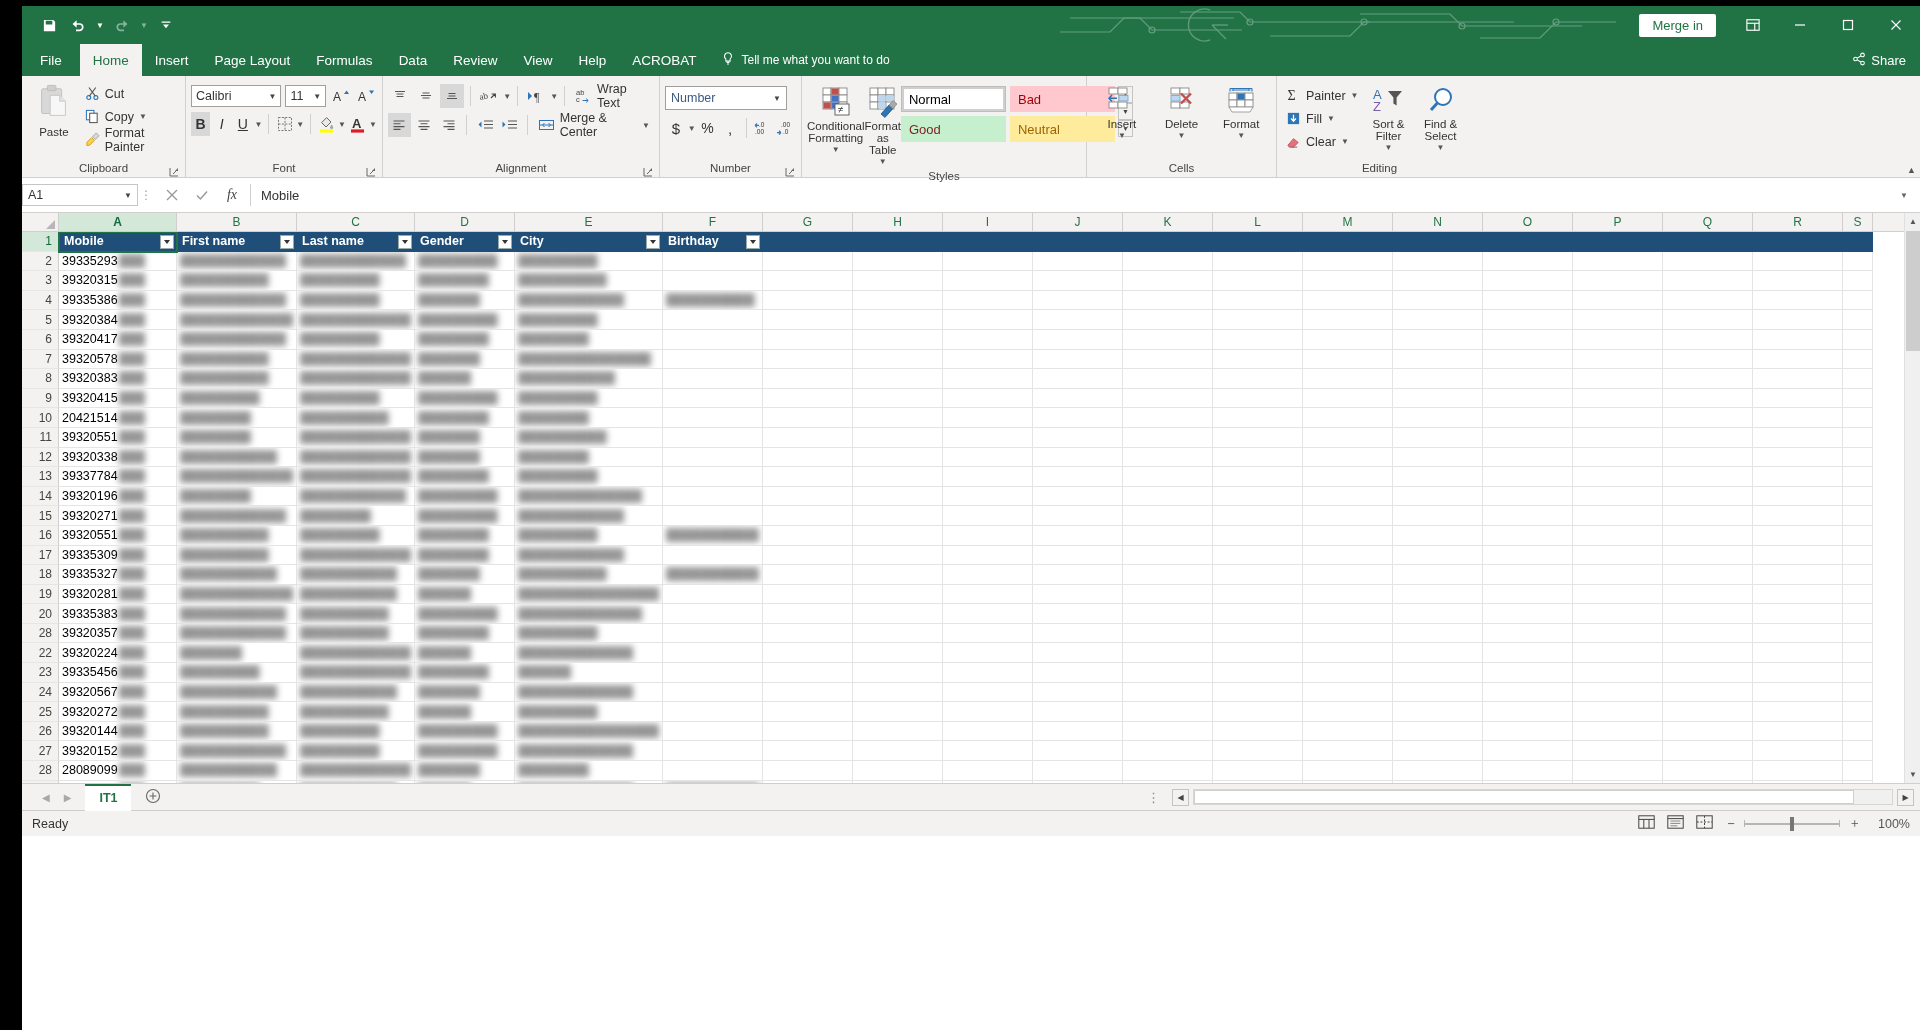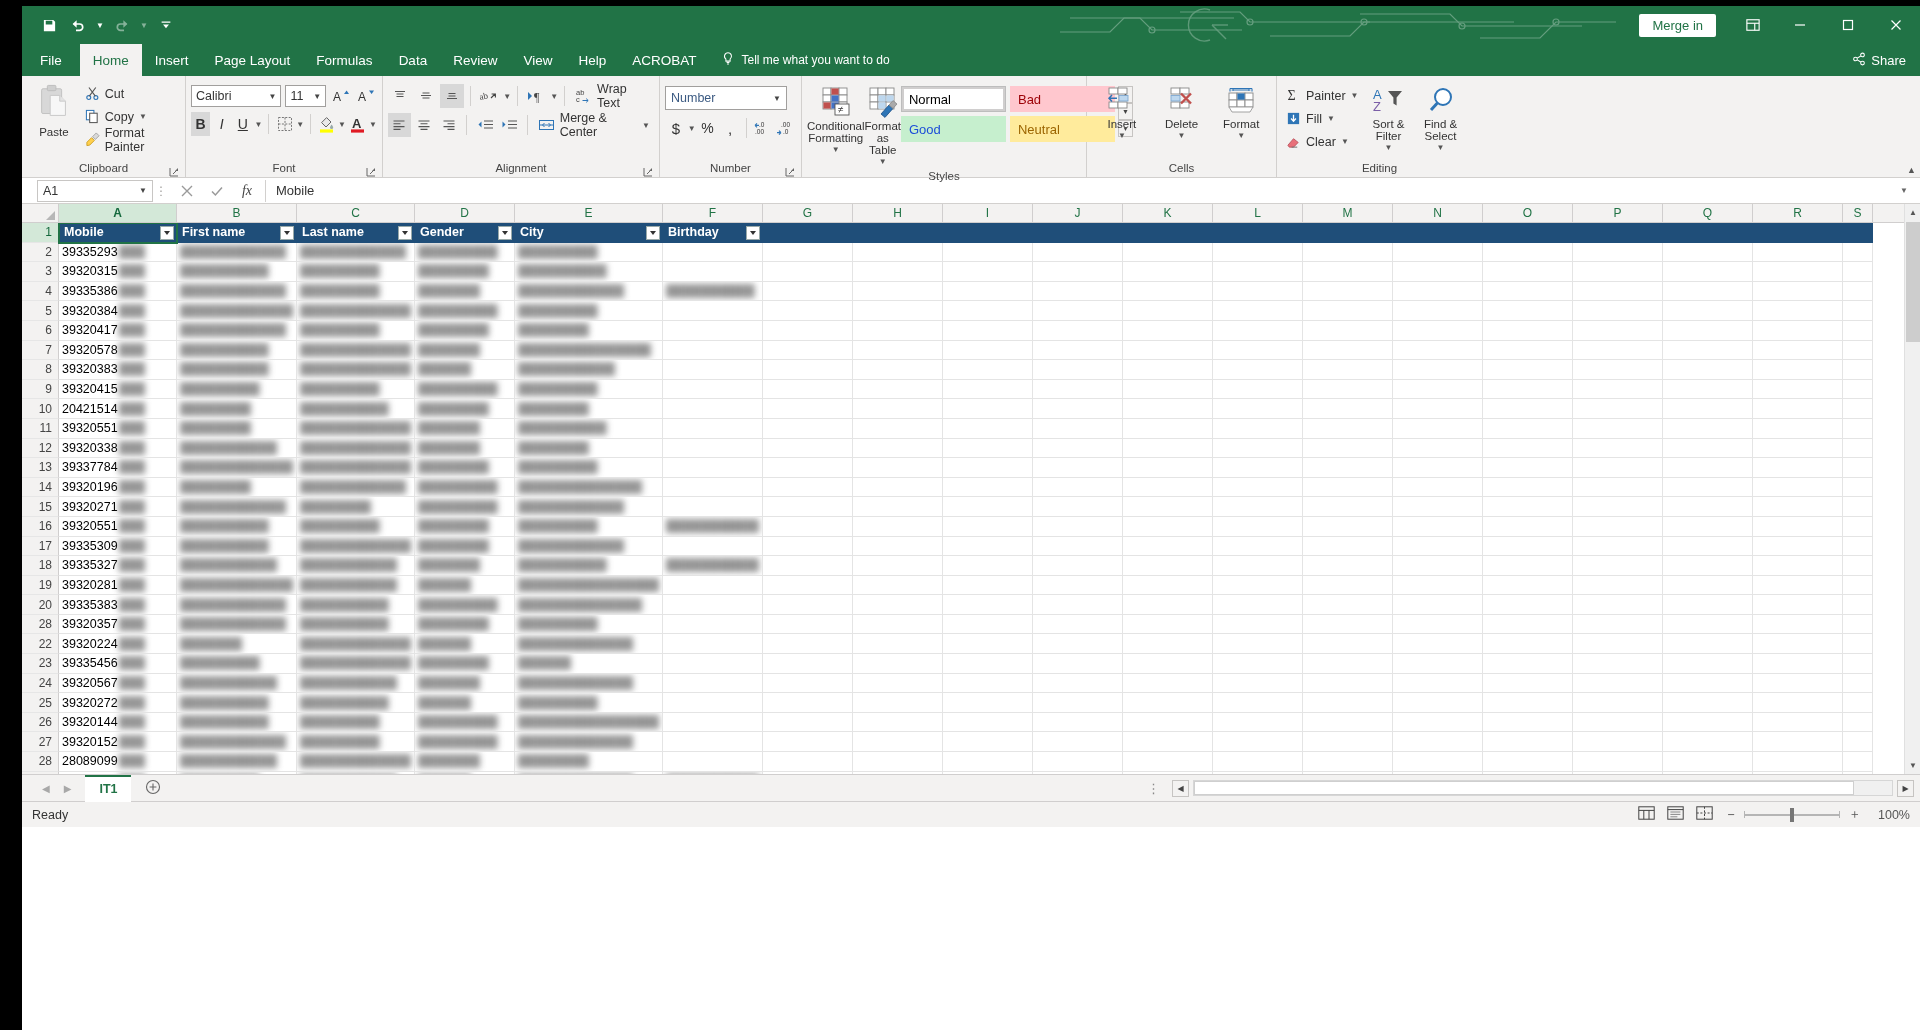--- a/index.html
+++ b/index.html
@@ -127,36 +127,36 @@
     display: flex; align-items: center; padding: 0 5px;
     font-size: 12.5px; color: #3b5a82;
   }
   .style-card {
     width: 105px; height: 26px; font-size: 13px;
     display: flex; align-items: center; padding-left: 7px;
     border: 1px solid transparent;
   }
   .sc-normal { background: #fff; border-color: #bdbdbd; color: #000; outline: 2px solid #d0cece; outline-offset: -3px;}
   .sc-bad { background: #ffc7ce; color: #9c0006; }
-  .sc-good { background: #c6efce; color: #1d4ed8; }
+  .sc-good { background: #c6efce; color: #7f1d1d; }
   .sc-neutral { background: #ffeb9c; color: #9c6500; }
   .gallery-scroll {
     width: 15px; display: flex; flex-direction: column;
     justify-content: space-between; margin-left: 1px;
   }
   .gs-btn {
     width: 15px; height: 17px; border: 1px solid #c6c4c2; background: #f3f2f1;
     display: flex; align-items: center; justify-content: center;
     font-size: 7px; color: #444;
   }
 
   
   .formula-bar {
-    height: 26px; background: #fff; display: flex; align-items: center;
-    border-bottom: 1px solid #d2d0ce; padding: 0 8px 0 15px;
+    height: 35px; background: #fff; display: flex; align-items: center;
+    border-bottom: 1px solid #d2d0ce; padding: 0 8px 0 0;
   }
   .namebox {
     width: 116px; height: 22px; border: 1px solid #c8c6c4;
     display: flex; align-items: center; padding: 0 5px;
     font-size: 12.5px; color: #333;
   }
   .fb-grip { width: 16px; text-align: center; color: #a19f9d; font-size: 12px; }
   .fb-btns { display: flex; align-items: center; gap: 2px; padding: 0 4px; }
   .fb-btn {
     width: 28px; height: 22px; display: flex; align-items: center;

